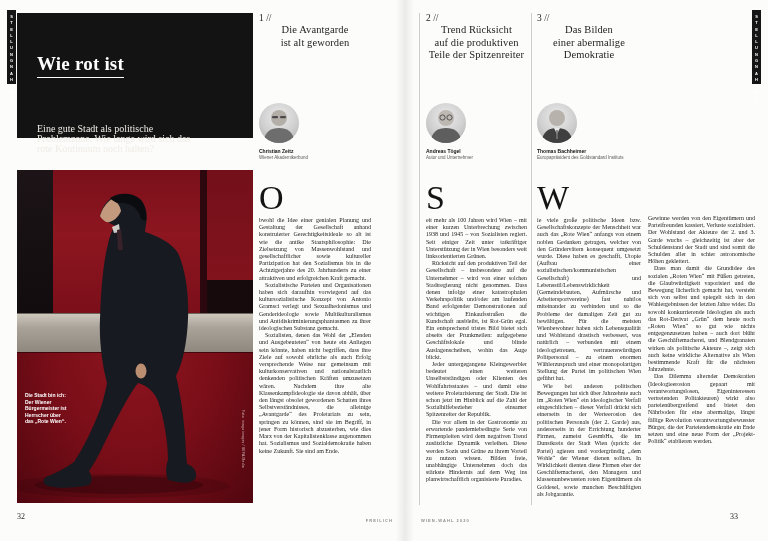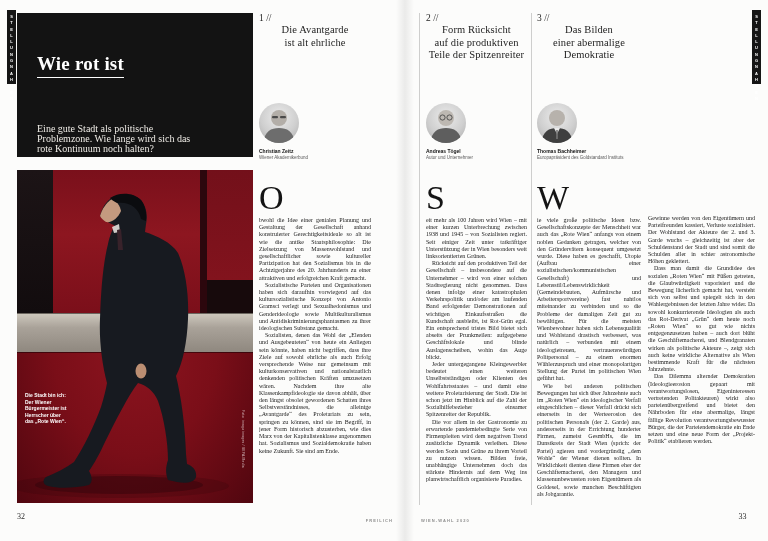--- a/index.html
+++ b/index.html
@@ -10,21 +10,21 @@
   
   .side-tab{
     position:absolute;top:10px;width:9px;height:74px;background:#151515;
     color:#fff;font-family:"Liberation Sans",sans-serif;font-weight:bold;
     font-size:4px;letter-spacing:1.3px;writing-mode:vertical-rl;text-orientation:upright;
     display:flex;align-items:center;justify-content:flex-start;padding-top:4px;box-sizing:border-box;
   }
   .side-tab.left{left:7px;}
   .side-tab.right{left:752px;}
   
-  .feature-panel{position:absolute;left:17px;top:13px;width:236px;height:144px;background:#131313;}
+  .feature-panel{position:absolute;left:17px;top:13px;width:236px;height:125px;background:#131313;}
   .title-block{position:absolute;left:20px;top:40px;}
   .title-line{
     display:table;color:#fff;font-weight:bold;font-size:19px;line-height:21px;
     border-bottom:1.5px solid #fff;padding-bottom:3px;margin-bottom:5px;letter-spacing:.2px;
   }
   .standfirst{
     position:absolute;left:20px;top:111px;width:158px;color:#efece6;
     font-size:10px;line-height:10px;
   }
   
@@ -67,21 +67,21 @@
     font-size:4.5px;color:#5a5a5a;}
   .body{position:absolute;left:0;right:0;top:170px;bottom:0;overflow:hidden;}
   .body.cont{top:202px;}
   .dropcap{font-size:34px;line-height:29px;height:30px;color:#141414;margin-bottom:4px;}
   .bp{margin:0;font-size:6px;line-height:7.2px;color:#222;text-align:justify;
     hyphens:auto;-webkit-hyphens:auto;text-indent:6px;}
   .bp.noindent{text-indent:0;}
   
   .folio{position:absolute;top:512px;font-size:8px;color:#2a2a2a;}
   .folio.left{left:17px;}
-  .folio.right{left:730px;width:25px;text-align:center;}
+  .folio.right{left:730px;width:25px;text-align:left;}
   .runner{position:absolute;top:518px;font-family:"Liberation Sans",sans-serif;
     font-size:4px;letter-spacing:1.1px;color:#8d8d8d;font-weight:bold;}
   .runner.brand{left:300px;width:93px;text-align:right;}
   .runner.section{left:421px;}
 </style>
 </head>
 <body>
 
 <div class="spread">
 
@@ -126,42 +126,42 @@
   </div>
 
   <div class="fold"></div>
 
   <div class="vrule" style="left:419px;"></div>
   <div class="vrule" style="left:531px;"></div>
 
   <section class="col" style="left:259px;width:112px;">
     <div class="op-num">1 //</div>
     <div class="hl">Die Avantgarde</div>
-    <div class="hl">ist alt ehrliche</div>
+    <div class="hl">ist alt geworden</div>
     <div class="portrait">
       <svg width="40" height="40" viewBox="0 0 40 40">
         <circle cx="20" cy="15" r="8" fill="#b3aea8"></circle>
         <path d="M4,40 C6,28 12,25 20,25 C28,25 34,28 36,40 Z" fill="#6d6d6d"></path>
         <rect x="13" y="13" width="6" height="2.2" rx="1" fill="#4a4a4a"></rect>
         <rect x="21" y="13" width="6" height="2.2" rx="1" fill="#4a4a4a"></rect>
       </svg>
     </div>
     <div class="author">Christian Zeitz</div>
     <div class="role">Wiener Akademikerbund</div>
     <div class="body">
       <div class="dropcap">O</div>
       <p class="bp noindent">bwohl die Idee einer genialen Planung und Gestaltung der Gesellschaft anhand konstruierter Gerechtigkeitsideale so alt ist wie die antike Staatsphilosophie: Die Zielsetzung von Massenwohlstand und gesellschaftlicher sowie kultureller Partizipation hat den Sozialismus bis in die Achtzigerjahre des 20. Jahrhunderts zu einer attraktiven und erfolgreichen Kraft gemacht.</p>
       <p class="bp">Sozialistische Parteien und Organisationen haben sich daraufhin vorwiegend auf das kultursozialistische Konzept von Antonio Gramsci verlegt und Sexualhedonismus und Genderideologie sowie Multikulturalismus und Antidiskriminierungsphantasmen zu ihrer ideologischen Substanz gemacht.</p>
       <p class="bp">Sozialisten, denen das Wohl der „Elenden und Ausgebeuteten“ von heute ein Anliegen sein könnte, haben nicht begriffen, dass ihre Ziele auf sowohl ehrliche als auch Erfolg versprechende Weise nur gemeinsam mit kulturkonservativen und nationalstaatlich denkenden politischen Kräften umzusetzen wären. Nachdem ihre alte Klassenkampfideologie sie davon abhält, über den längst obsolet gewordenen Schatten ihres Selbstverständnisses, die alleinige „Avantgarde“ des Proletariats zu sein, springen zu können, sind sie im Begriff, in jener Form historisch abzusterben, wie dies Marx von der Kapitalistenklasse angenommen hat. Sozialismus und Sozialdemokratie haben keine Zukunft. Sie sind am Ende.</p>
     </div>
   </section>
 
   <section class="col" style="left:426px;width:101px;">
     <div class="op-num">2 //</div>
-    <div class="hl">Form Rücksicht</div>
+    <div class="hl">Trend Rücksicht</div>
     <div class="hl">auf die produktiven</div>
     <div class="hl">Teile der Spitzenreiter</div>
     <div class="portrait">
       <svg width="40" height="40" viewBox="0 0 40 40">
         <circle cx="20" cy="15" r="8" fill="#bdb8b2"></circle>
         <path d="M4,40 C6,28 12,25 20,25 C28,25 34,28 36,40 Z" fill="#5e5e5e"></path>
         <circle cx="16.5" cy="14.5" r="2.6" fill="none" stroke="#3e3e3e" stroke-width="0.8"></circle>
         <circle cx="23.5" cy="14.5" r="2.6" fill="none" stroke="#3e3e3e" stroke-width="0.8"></circle>
       </svg>
     </div>

